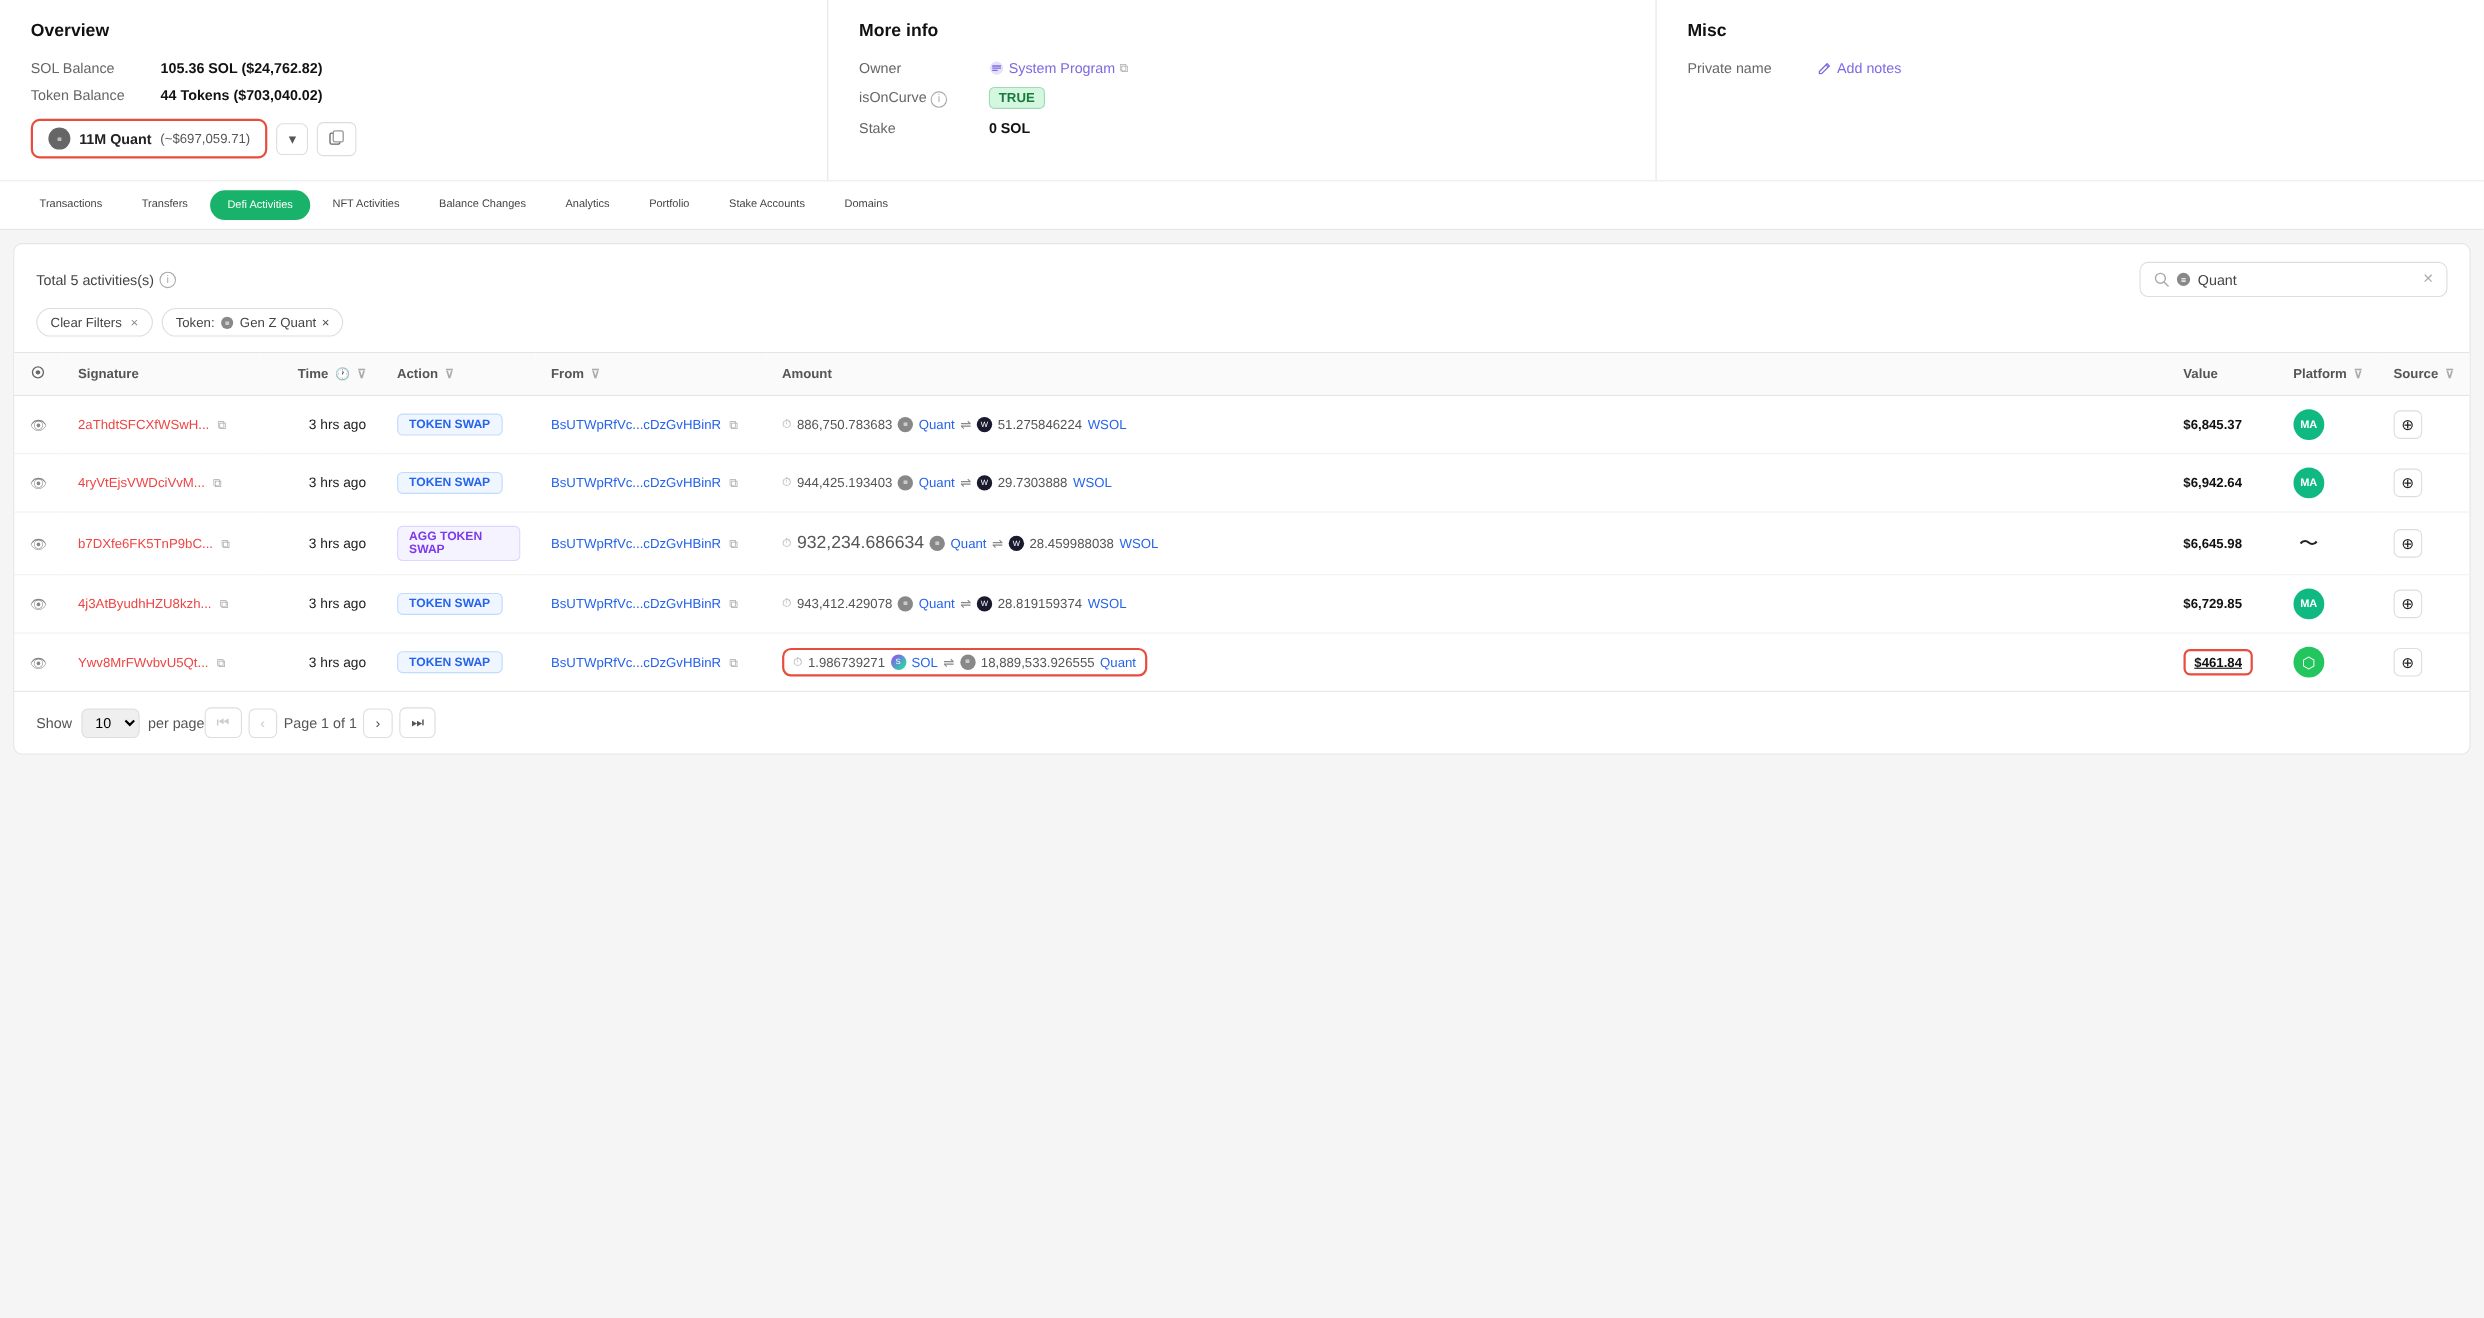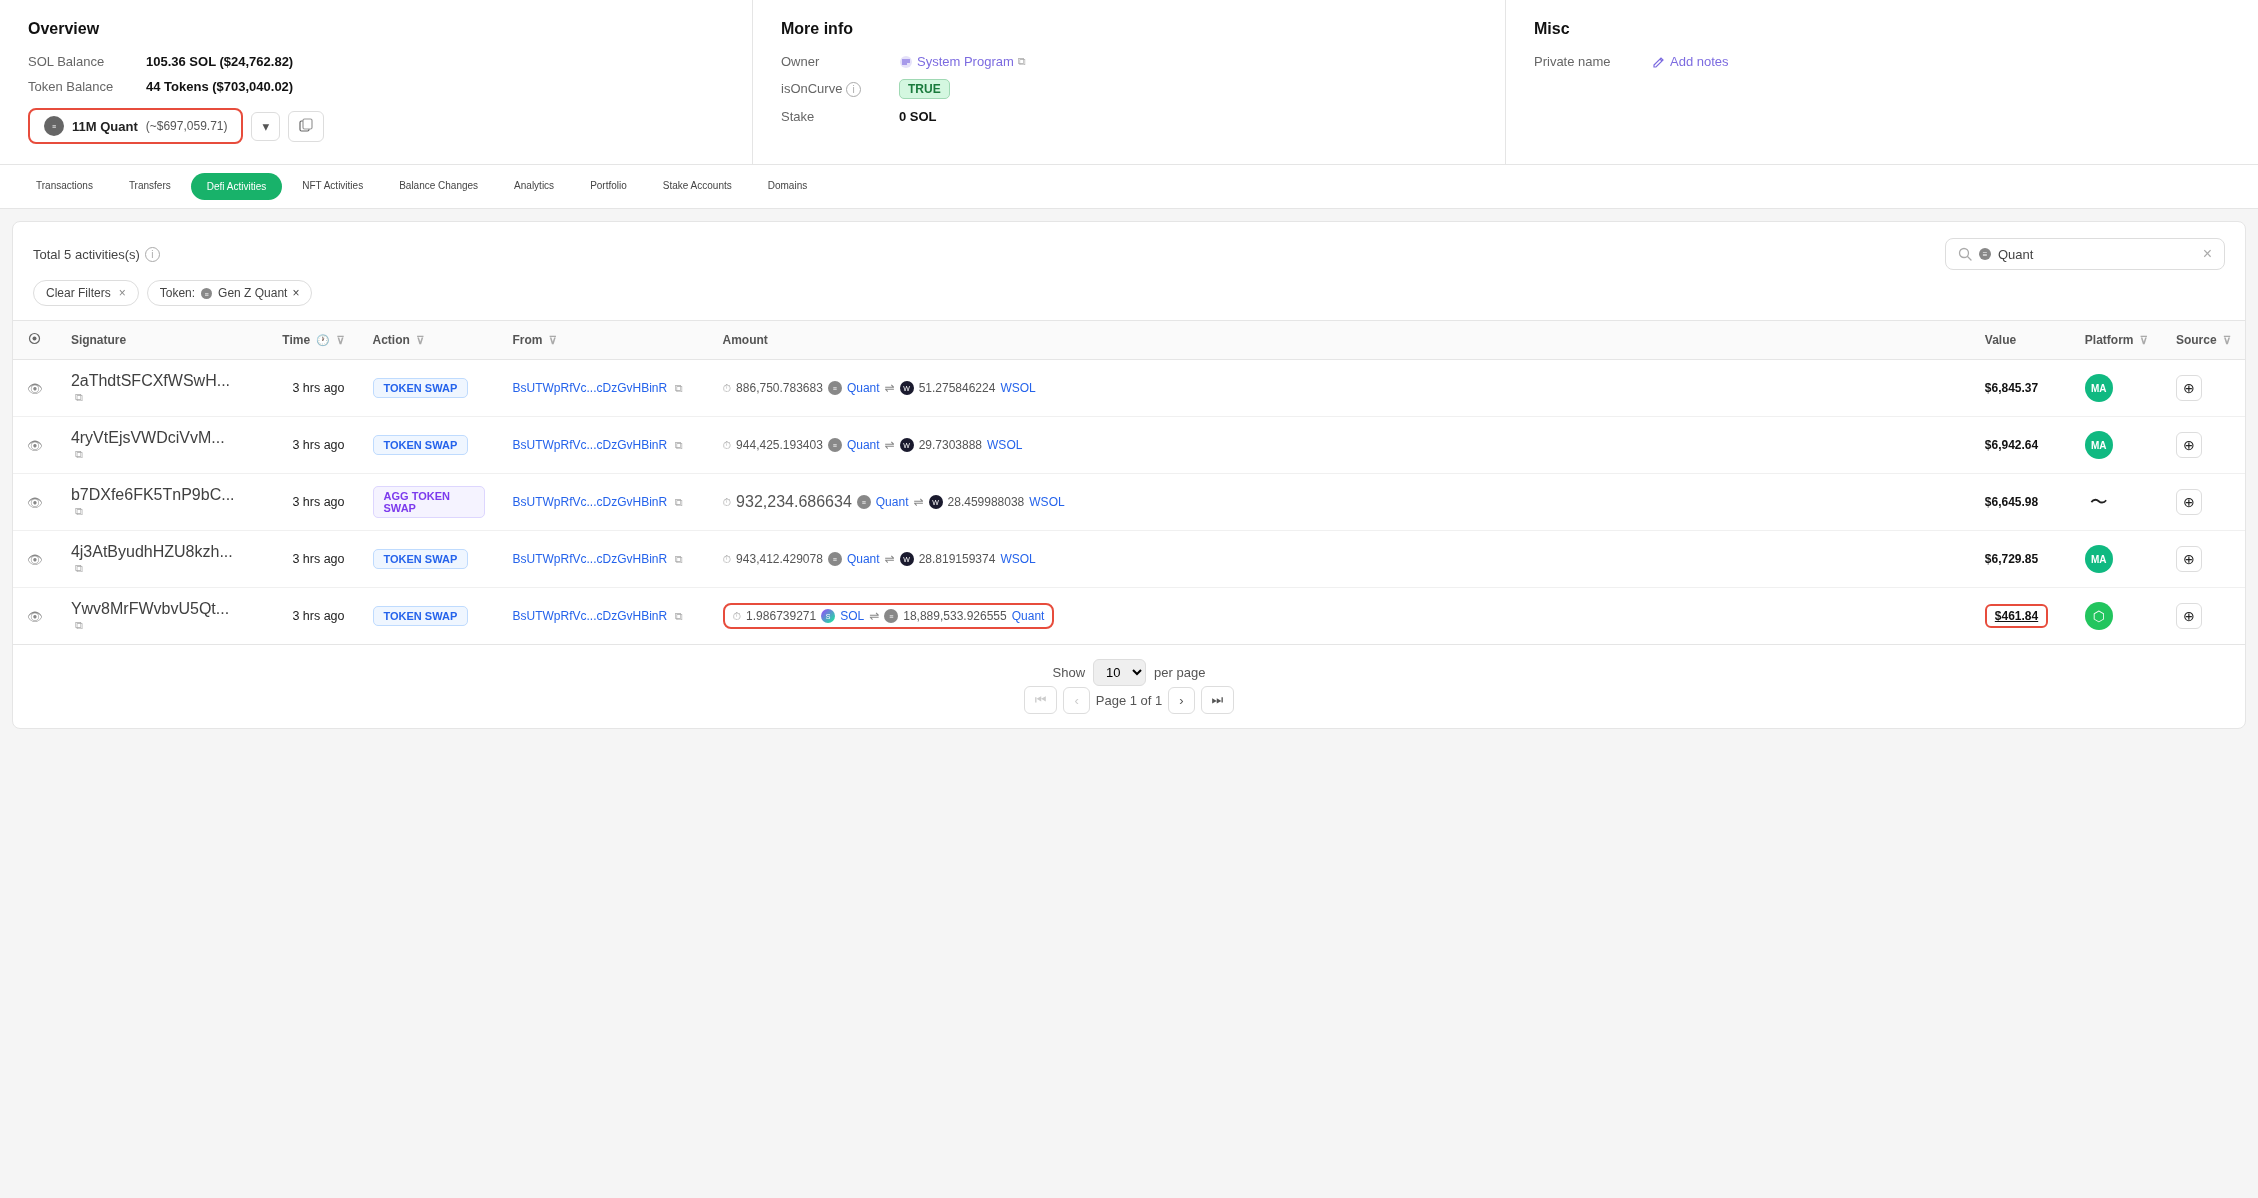--- a/index.html
+++ b/index.html
@@ -59,39 +59,39 @@
     .col-sig { width: 180px; }
     .col-time { width: 110px; text-align: right; }
     .col-action { width: 140px; }
     .col-from { width: 210px; }
     .col-amount { }
     .col-value { width: 100px; }
     .col-platform { width: 90px; }
     .col-source { width: 70px; }
 
     .eye-icon { color: #888; cursor: pointer; }
-    .sig-link { color: #404040; text-decoration: none; font-size: 16px; text-align: right; }
+    .sig-link { color: #ef4444; text-decoration: none; font-size: 12px; text-align: right; }
     .copy-icon { color: #aaa; cursor: pointer; margin-left: 4px; font-size: 11px; }
 
     .badge { border-radius: 5px; padding: 3px 10px; font-size: 11px; font-weight: 600; border: 1px solid; display: inline-block; }
     .badge-swap { color: #2563eb; border-color: #bfdbfe; background: #eff6ff; }
     .badge-agg { color: #7c3aed; border-color: #ddd6fe; background: #f5f3ff; }
 
     .amount-cell { display: flex; align-items: center; gap: 5px; flex-wrap: nowrap; white-space: nowrap; }
     .token-link { color: #2563eb; text-decoration: none; font-size: 12px; font-weight: 500; }
 
     .value-highlight { background: #fff; border: 2px solid #e74c3c; border-radius: 6px; padding: 3px 8px; font-weight: 600; font-size: 12px; color: #111; display: inline-block; text-decoration: underline; }
     .value-normal { font-weight: 600; font-size: 12px; color: #111; }
 
     .platform-avatar { width: 28px; height: 28px; border-radius: 50%; display: flex; align-items: center; justify-content: center; font-size: 10px; font-weight: 700; color: #fff; }
     .platform-ma { background: #10b981; }
     .source-icon { width: 26px; height: 26px; border-radius: 6px; border: 1px solid #ddd; display: flex; align-items: center; justify-content: center; font-size: 14px; }
 
     
-    .pagination-bar { display: flex; align-items: center; justify-content: flex-end; padding: 14px 20px; border-top: 1px solid #e5e5e5; flex-direction: column; }
+    .pagination-bar { display: flex; align-items: center; justify-content: flex-start; padding: 14px 20px; border-top: 1px solid #e5e5e5; }
     .show-row { display: flex; align-items: center; gap: 8px; font-size: 13px; color: #555; }
     .show-select { border: 1px solid #ddd; border-radius: 6px; padding: 4px 8px; font-size: 13px; cursor: pointer; }
     .page-nav { display: flex; align-items: center; gap: 6px; font-size: 13px; color: #555; }
     .page-btn { border: 1px solid #ddd; background: #fff; border-radius: 6px; padding: 5px 10px; cursor: pointer; color: #555; font-size: 13px; }
     .page-btn:disabled { color: #ccc; cursor: default; }
 
     .th-filter { color: #aaa; font-size: 11px; margin-left: 3px; cursor: pointer; }
     .amount-highlight-box { border: 2px solid #e74c3c; border-radius: 8px; padding: 4px 8px; display: inline-flex; align-items: center; gap: 5px; }
 
     .from-addr { color: #2563eb; text-decoration: none; font-size: 12px; }

